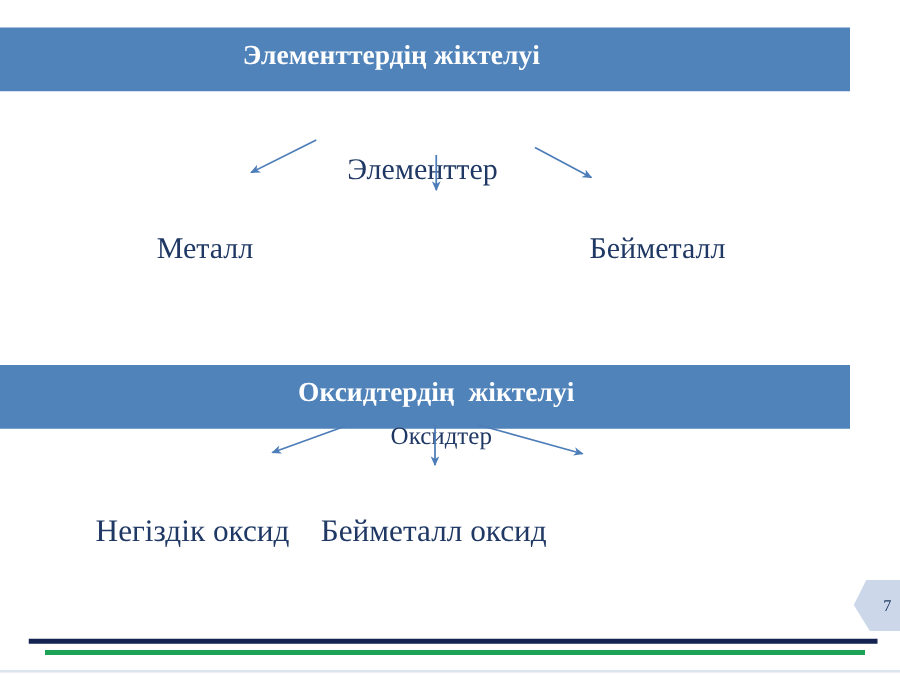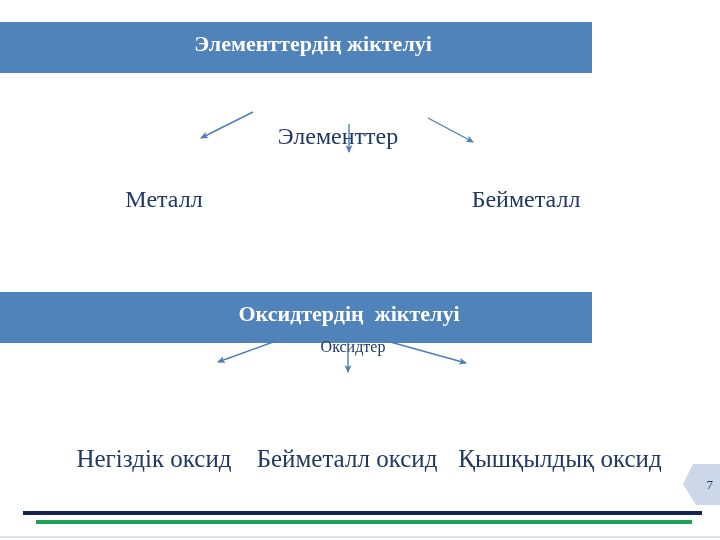--- a/index.html
+++ b/index.html
@@ -4,21 +4,21 @@
 <style>
   html,body{margin:0;padding:0;background:#888;}
   .slide{
     position:relative;
     width:720px;height:540px;
     background:#ffffff;
     overflow:hidden;
     font-family:"Liberation Serif","DejaVu Serif",serif;
   }
   .title-bar{
-    position:absolute;left:0;width:592px;height:51px;
+    position:absolute;left:0;width:680px;height:51px;
     background:var(--bar-blue,#5083ba);
   }
   .title-bar.bar1{top:22px;}
   .title-bar.bar2{top:252px;margin-top:40px;}
   .bar-title{
     position:absolute;
     transform:translateX(-50%);
     color:var(--title-text,#ffffff);
     font-weight:bold;
     font-size:22px;
@@ -29,23 +29,23 @@
   .bar2 .bar-title{left:349px;top:10px;}
   .node{
     position:absolute;
     transform:translateX(-50%);
     color:var(--text-navy,#1f3864);
     white-space:pre;
     line-height:1.1;
     margin-top:28px;
   }
   .root1{left:338px;top:95px;font-size:24px;}
-  .root2{left:353px;top:310px;font-size:16px;}
+  .root2{left:353px;top:310px;font-size:20px;}
   .s1label{top:158px;font-size:24px;font-family:Liberation Serif, serif;}
-  .s2label{top:417px;font-size:25px;}
+  .s2label{top:384px;font-size:25px;}
   .n-metal{left:164px;}
   .n-trans{left:329px;}
   .n-nonmetal{left:526px;}
   .n-basic{left:154px;}
   .n-ampho{left:347px;}
   .n-acid{left:560px;}
   .arrows{position:absolute;left:0;top:0;width:720px;height:540px;pointer-events:none;}
   .bottom-line{position:absolute;}
   .line-navy{left:23px;top:511px;width:679px;height:4px;background:var(--line-navy,#14234f);}
   .line-green{left:36px;top:520px;width:656px;height:4px;background:var(--line-green,#1ca355);}
@@ -75,21 +75,20 @@
   <span class="node s1label n-nonmetal">Бейметалл</span>
 
   <div class="title-bar bar2">
     <span class="bar-title">Оксидтердің  жіктелуі</span>
   </div>
 
   <span class="node root2">Оксидтер</span>
 
   <span class="node s2label n-basic">Негіздік оксид</span>
   <span class="node s2label n-ampho">Бейметалл оксид</span>
-  <span class="node s2label n-acid">Қышқылдық оксид</span>
 
   <svg class="arrows" viewBox="0 0 720 540" xmlns="http://www.w3.org/2000/svg">
     <defs>
       <marker id="ah" markerWidth="9" markerHeight="8" refX="7" refY="3.5" orient="auto" markerUnits="userSpaceOnUse">
         <path d="M0,0 L8,3.5 L0,7 L2.2,3.5 z" fill="#4d7db8"></path>
       </marker>
     </defs>
     <g stroke="#4d7db8" stroke-width="1.4">
       <line x1="253" y1="112" x2="201" y2="138" marker-end="url(#ah)"></line>
       <line x1="349" y1="124" x2="349" y2="152" marker-end="url(#ah)"></line>

